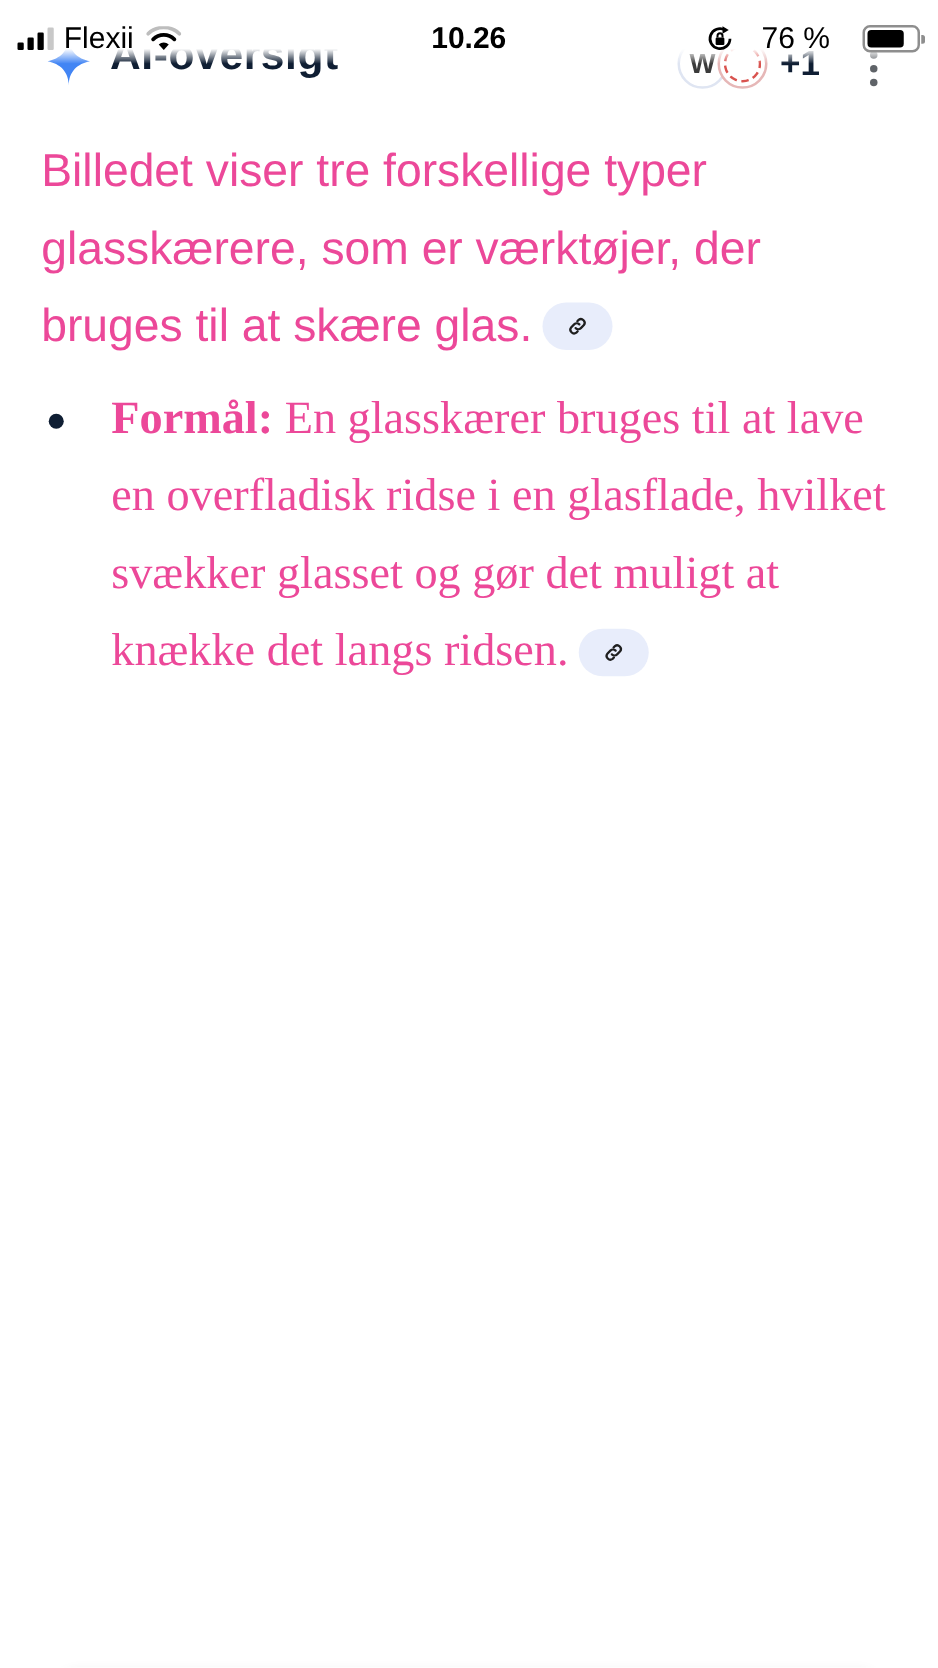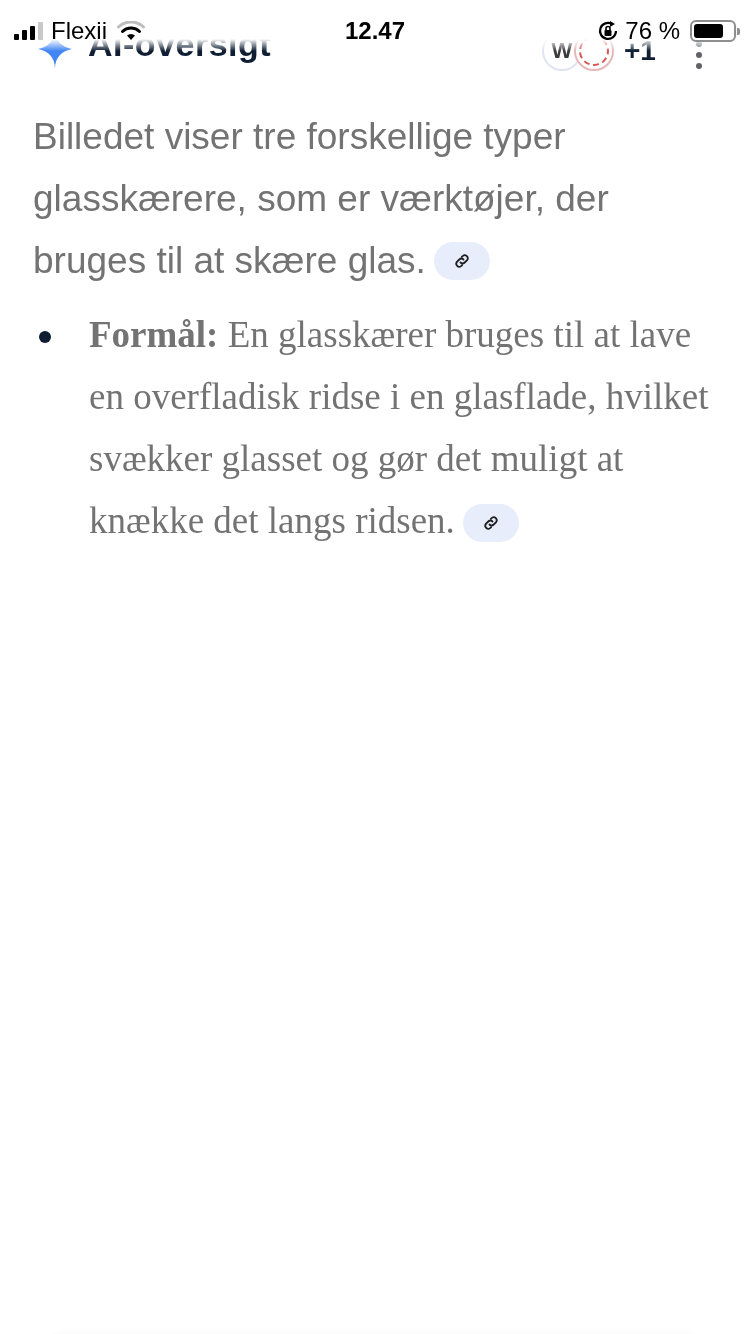--- a/index.html
+++ b/index.html
@@ -59,37 +59,37 @@
     .signal i:nth-child(2) { height: 10px; }
     .signal i:nth-child(3) { height: 14px; }
     .signal i:nth-child(4) { height: 18px; background: #c8c8c8; }
     .carrier { margin-right: 10px; }
     .wifi { width: 28px; height: 20px; }
     .time {
       position: absolute; left: 0; right: 0; text-align: center; font-weight: 600;
       pointer-events: none;
     }
     .status-right {
-      margin-left: auto; display: flex; align-items: center; gap: 6px;
+      margin-left: auto; display: flex; align-items: center; gap: 22px;
     }
     .rot-lock { width: 22px; height: 22px; }
     .battery {
       width: 46px; height: 22px; border: 2px solid #8e8e8e; border-radius: 6px;
       padding: 2px; position: relative; margin-left: 4px;
     }
     .battery .fill { height: 100%; background: #000; border-radius: 3px; }
     .battery::after {
       content: ""; position: absolute; right: -6px; top: 6px; width: 3px; height: 7px;
       background: #8e8e8e; border-radius: 0 2px 2px 0;
     }
 
     
     .content {
       position: absolute; left: 33px; top: 95px; width: 690px;
-      font-size: 37px; line-height: 62px; color: #737373;
+      font-size: 37px; line-height: 62px; color: #ec4899;
     }
     .intro { margin-bottom: 12px; }
     .link-chip {
       display: inline-flex; align-items: center; justify-content: center;
       width: 56px; height: 38px; border-radius: 19px; background: #e8edfb;
       vertical-align: middle; margin-left: 8px; position: relative; top: -2px;
       cursor: pointer;
     }
     .link-chip svg { width: 18px; height: 18px; }
     ul.bullets { list-style: none; }
@@ -137,21 +137,21 @@
         <i></i>
         <i></i>
         <i></i>
       </div>
     <span class="carrier">Flexii</span>
     <svg class="wifi" viewBox="0 0 28 20">
       <path d="M14 19 L10 14.5 A6 6 0 0 1 18 14.5 Z" fill="#000"></path>
       <path d="M5.5 10.5 A12 12 0 0 1 22.5 10.5" stroke="#000" stroke-width="3" fill="none" stroke-linecap="round"></path>
       <path d="M1.5 6 A18 18 0 0 1 26.5 6" stroke="#bdbdbd" stroke-width="3" fill="none" stroke-linecap="round"></path>
     </svg>
-    <span class="time">12.47</span>
+    <span class="time">10.26</span>
     <div class="status-right">
       <svg class="rot-lock" viewBox="0 0 22 22">
         <path d="M19 11 A8 8 0 1 1 15 4" stroke="#000" stroke-width="2.2" fill="none"></path>
         <path d="M13 1 L18 4 L13 7 Z" fill="#000"></path>
         <rect x="7.5" y="10" width="7" height="6" rx="1" fill="#000"></rect>
         <path d="M9 10 V8.5 A2 2 0 0 1 13 8.5 V10" stroke="#000" stroke-width="1.6" fill="none"></path>
       </svg>
       <span>76 %</span>
       <div class="battery">
         <div class="fill" style="width:76%"></div>

